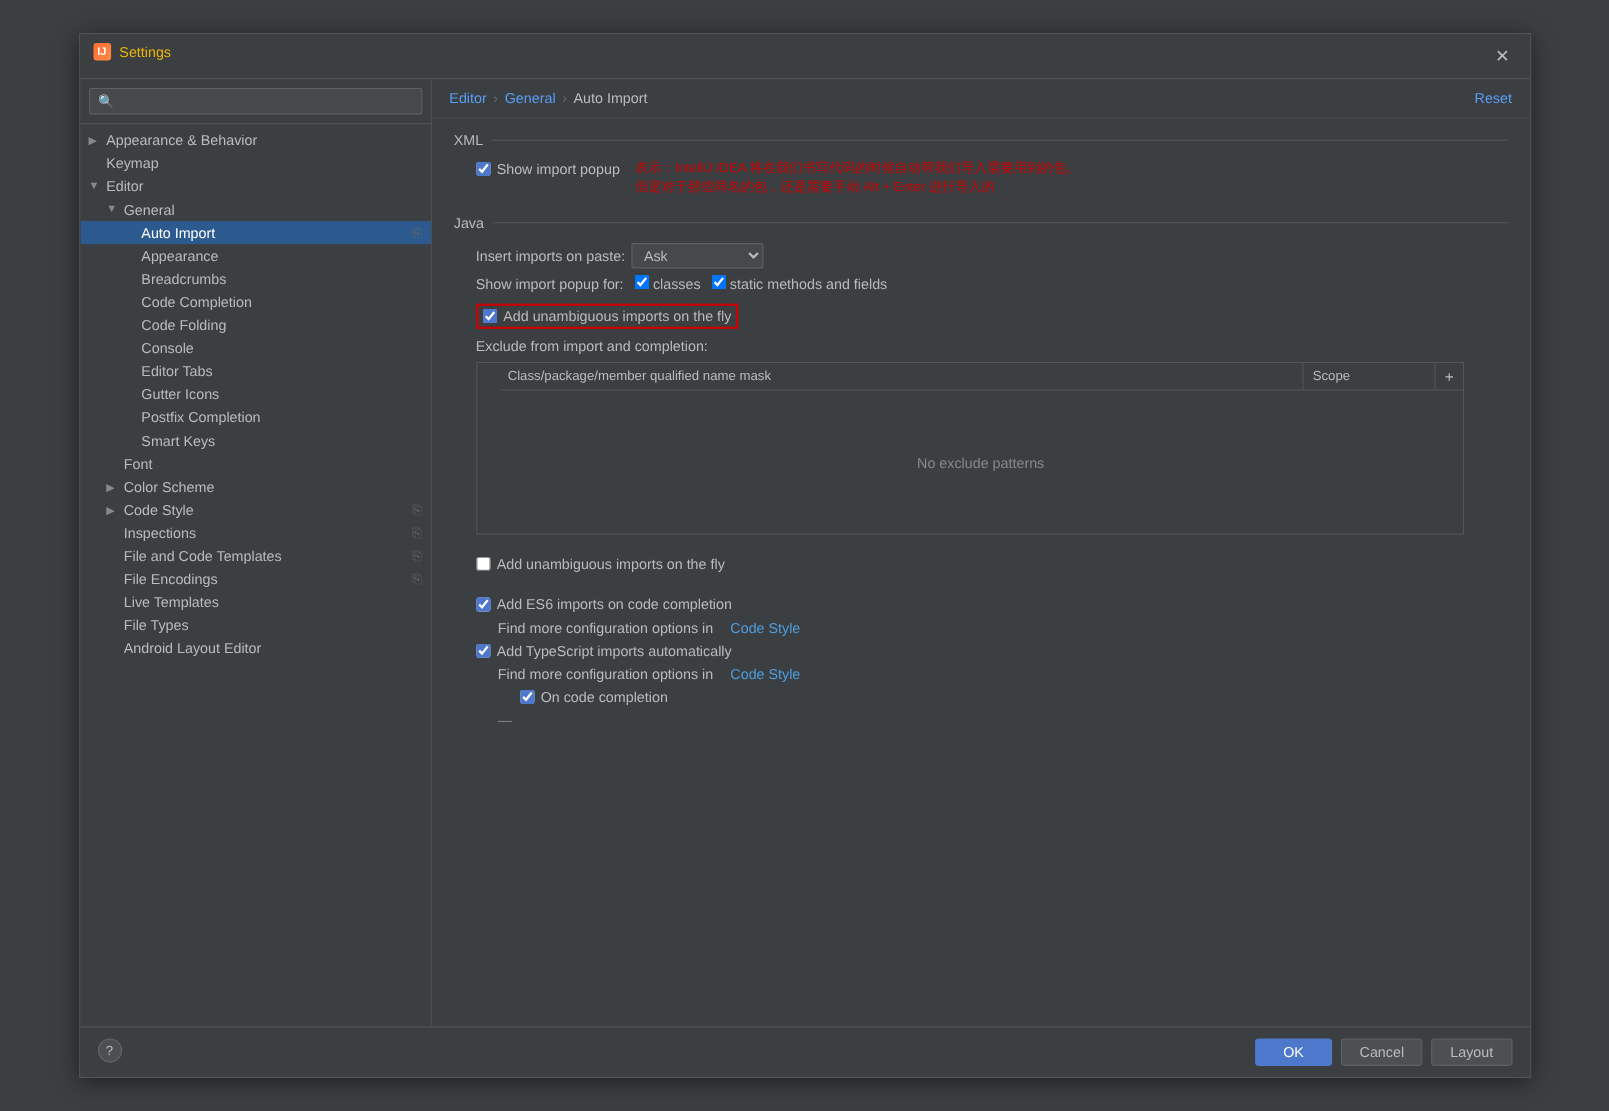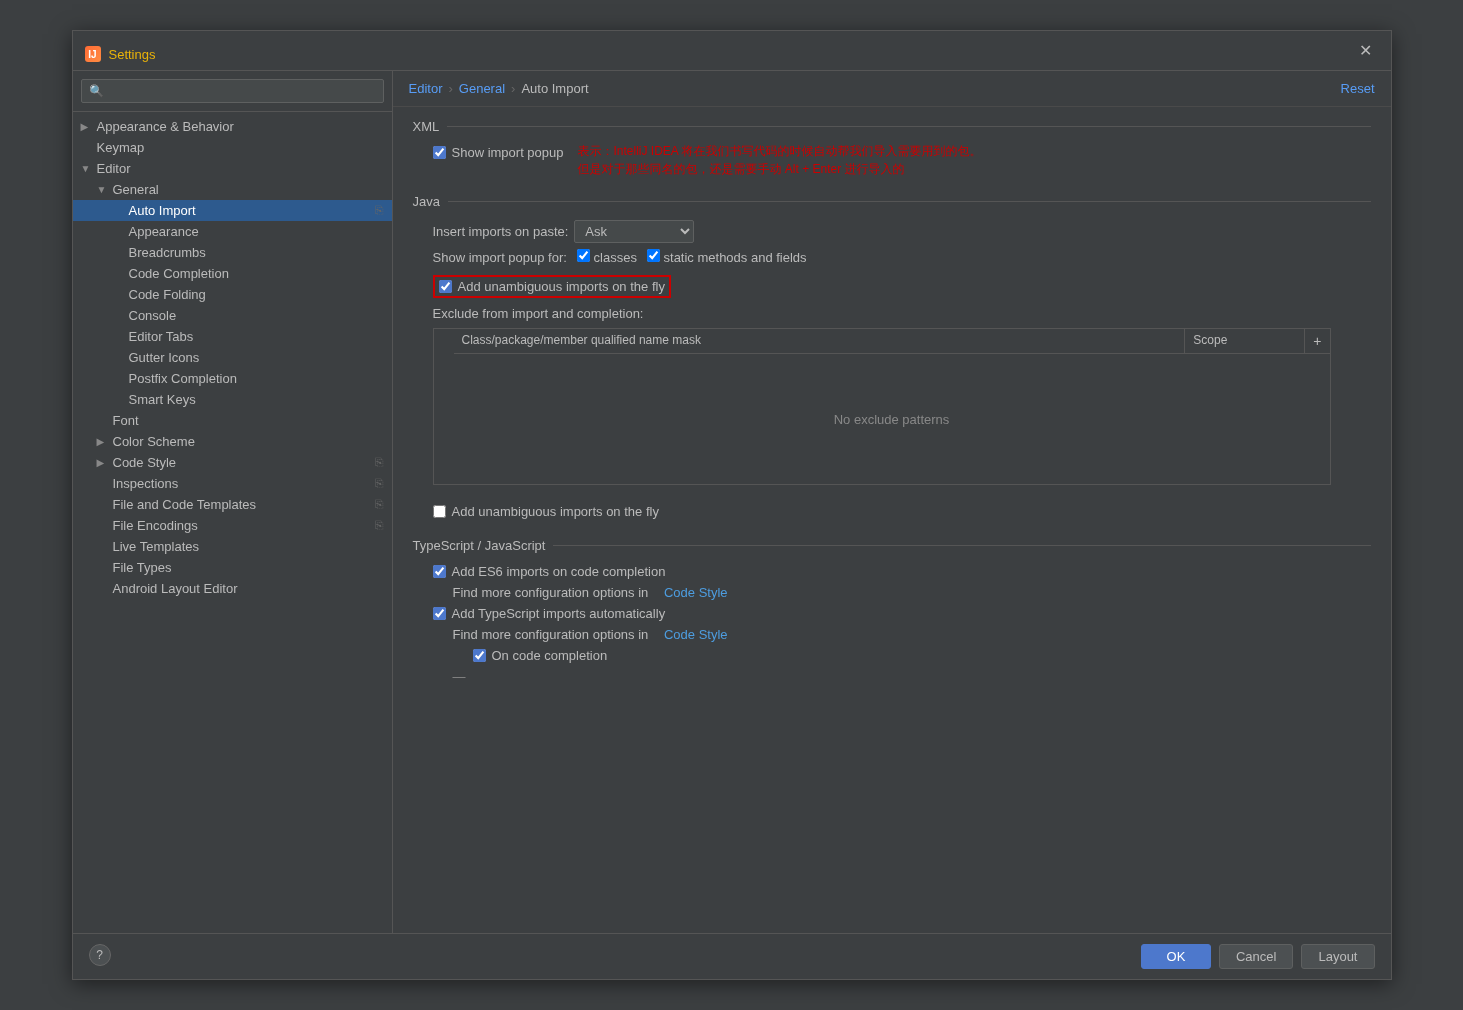--- a/index.html
+++ b/index.html
@@ -19,21 +19,21 @@
       border: 1px solid #555;
       display: flex;
       flex-direction: column;
       color: #bbbbbb;
       box-shadow: 0 4px 20px rgba(0,0,0,0.5);
     }
     .title-bar {
       background: #3c3f41;
       padding: 8px 12px;
       display: flex;
-      align-items: flex-end;
+      align-items: flex-start;
       justify-content: space-between;
       border-bottom: 1px solid #555;
       flex-shrink: 0;
     }
     .title-bar-left {
       display: flex;
       align-items: center;
       gap: 8px;
     }
     .app-icon {
@@ -509,23 +509,20 @@
         <div class="section-group">
           <div class="option-row indent">
             <label>
               <input type="checkbox" style="">
               <span>Add unambiguous imports on the fly</span>
             </label>
           </div>
         </div>
 
         <div class="section-group">
-          <div class="section-label">
-            <span>TypeScript / JavaScript</span>
-          </div>
           <div class="option-row indent">
             <label>
               <input type="checkbox" checked="" style="">
               <span>Add ES6 imports on code completion</span>
             </label>
           </div>
           <div class="option-row indent" style="padding-left: 40px;">
             <span>Find more configuration options in</span>
             &nbsp;<span class="link-blue">Code Style</span>
           </div>

